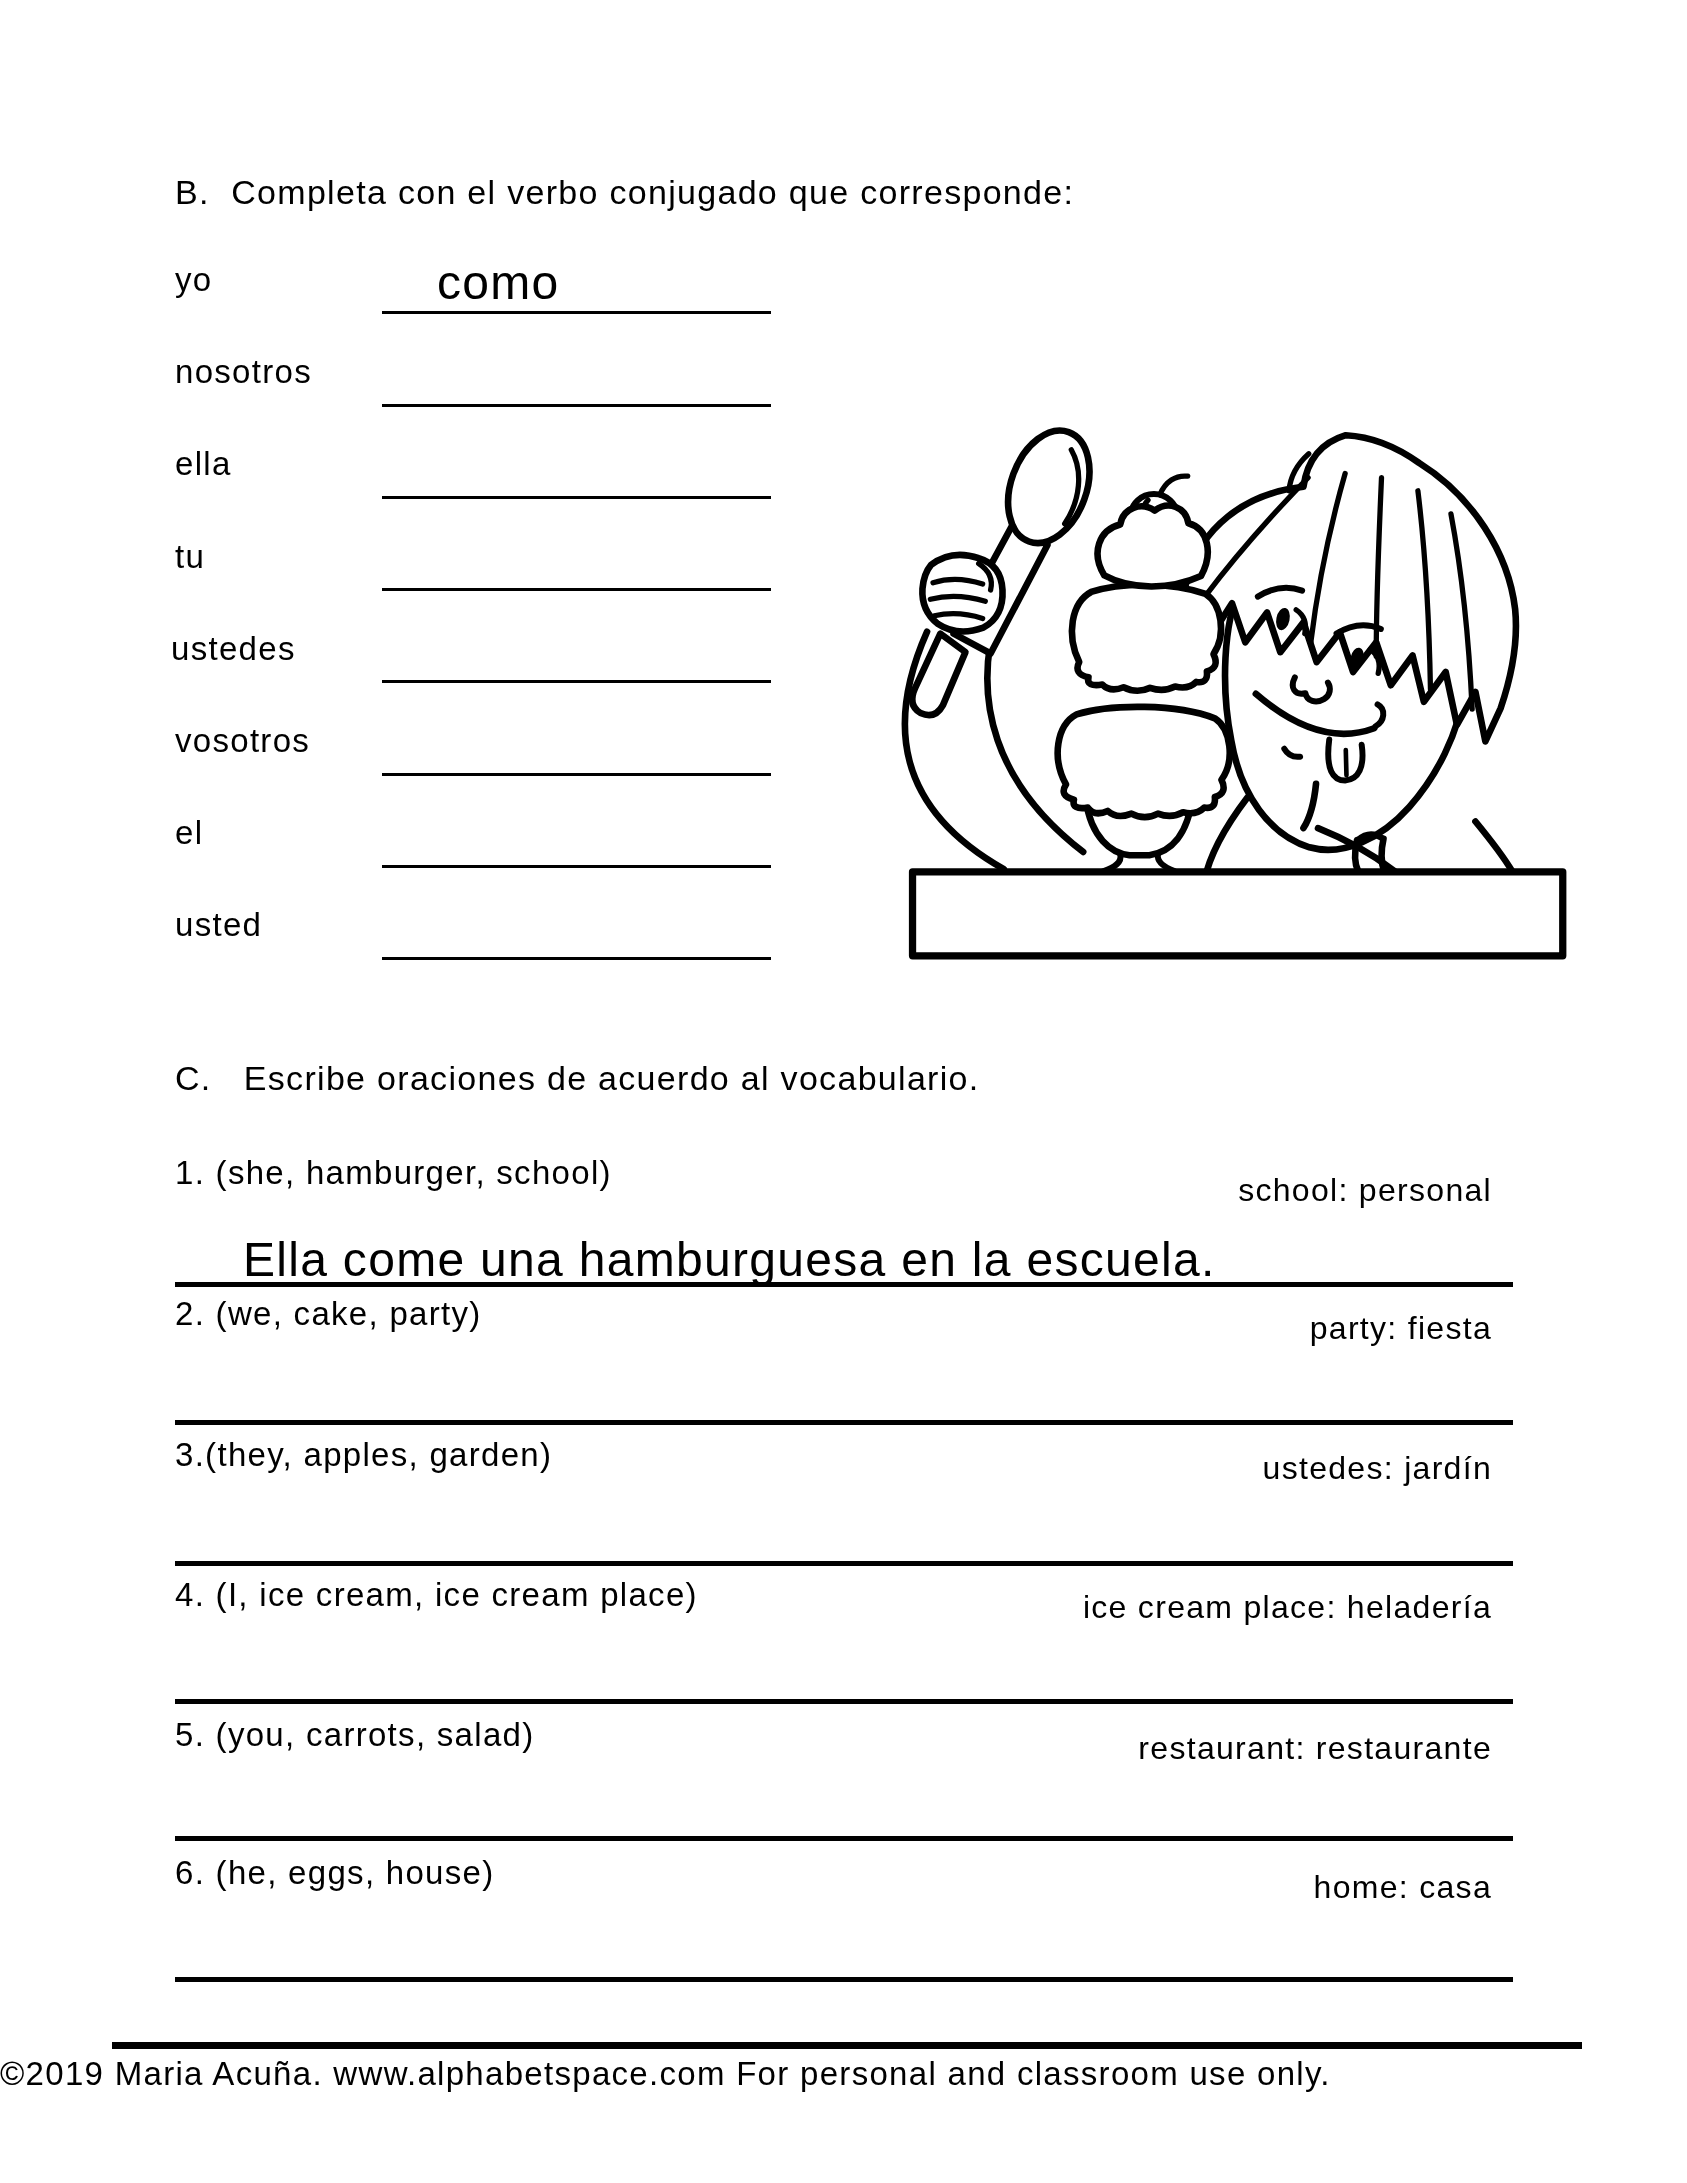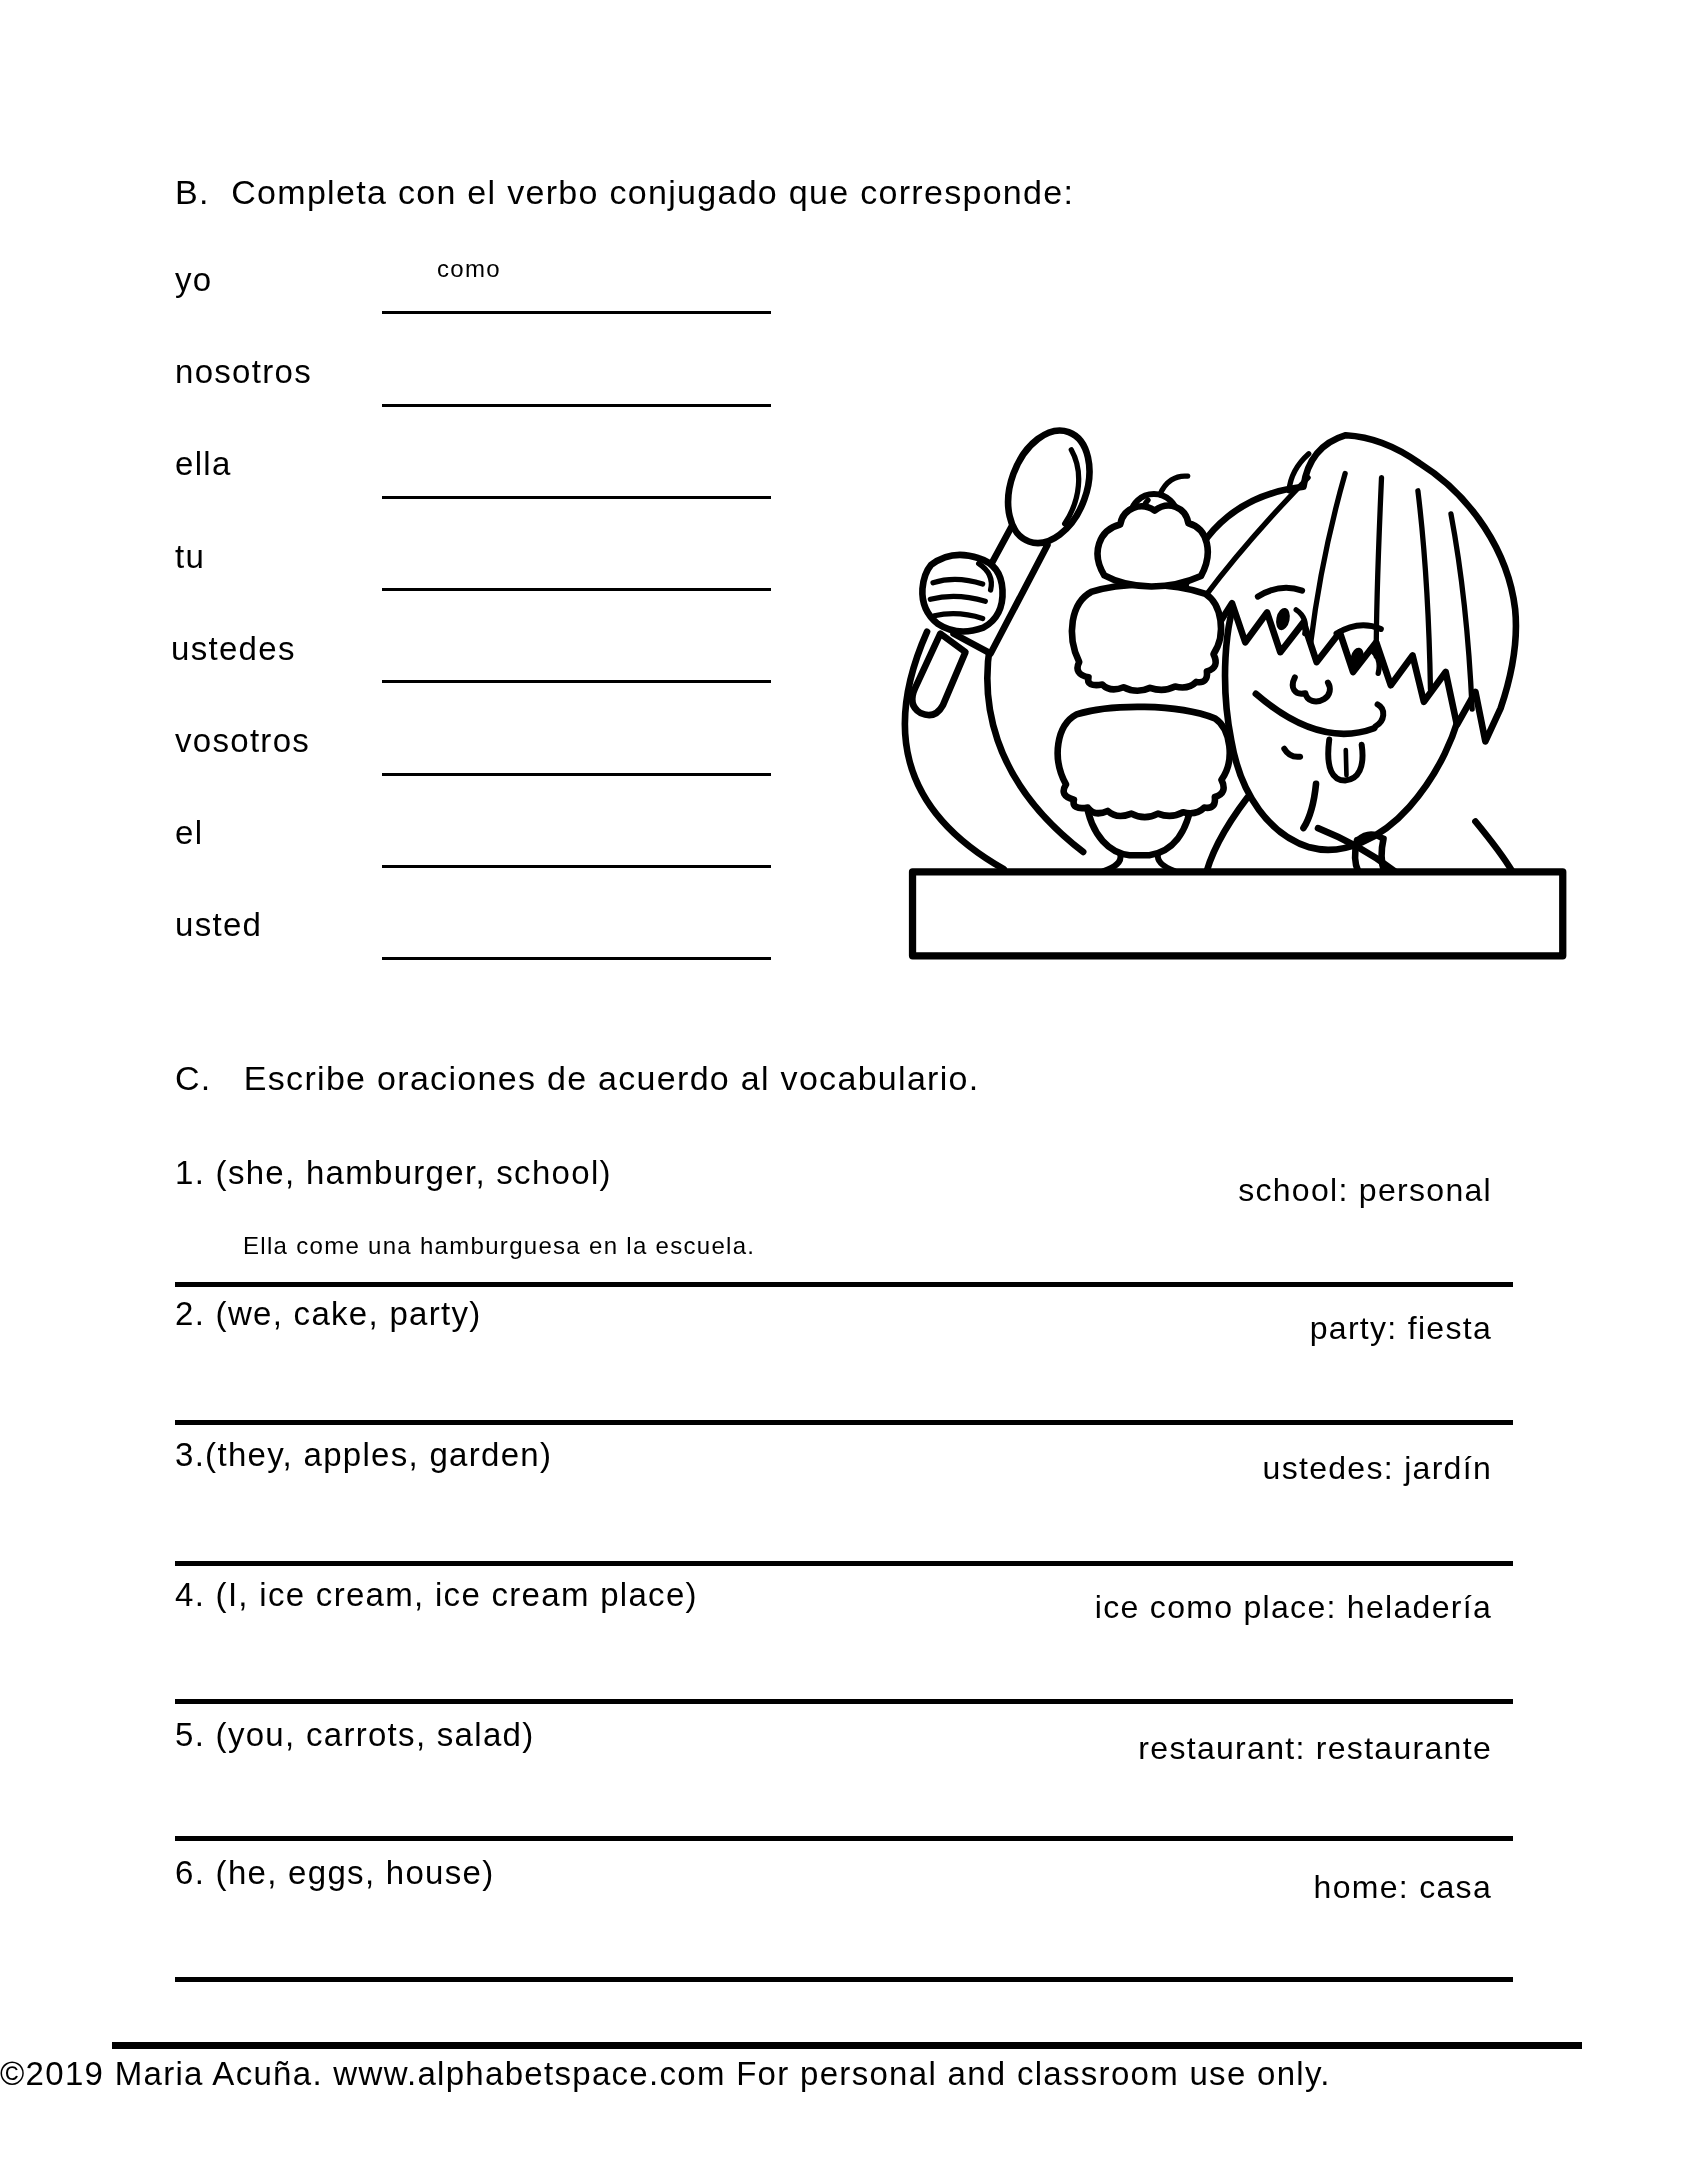--- a/index.html
+++ b/index.html
@@ -4,21 +4,21 @@
 <style>
   html,body{margin:0;padding:0;background:#888;}
   .page{
     position:relative;width:1687px;height:2183px;background:#ffffff;
     font-family:"Liberation Sans", sans-serif;color:#000;overflow:hidden;
     letter-spacing:1.3px;
   }
   .t{position:absolute;white-space:nowrap;}
   .h{font-size:34px;}
   .lbl{font-size:33px;}
-  .ans{font-size:24px;}
+  .ans{font-size:48px;}
   .hint{font-size:32px;text-align:right;}
   .line{position:absolute;background:#000;}
   .illus{position:absolute;left:853px;top:423px;width:721px;height:543px;}
   .footer-text{font-size:33px;text-align:left;}
 </style>
 </head>
 <body>
 
 <div class="page">
 
@@ -142,21 +142,21 @@
   </div>
 
   <div>
     <div class="t lbl" style="left:175px;top:1436px">3.(they, apples, garden)</div>
     <div class="t hint" style="left:761px;top:1450px;width:731px">ustedes: jardín</div>
     <div class="line" style="left:175px;top:1561px;width:1338px;height:4.6px"></div>
   </div>
 
   <div>
     <div class="t lbl" style="left:175px;top:1576px">4. (I, ice cream, ice cream place)</div>
-    <div class="t hint" style="left:761px;top:1589px;width:731px">ice como place: heladería</div>
+    <div class="t hint" style="left:761px;top:1589px;width:731px">ice cream place: heladería</div>
     <div class="line" style="left:175px;top:1699px;width:1338px;height:4.6px"></div>
   </div>
 
   <div>
     <div class="t lbl" style="left:175px;top:1716px">5. (you, carrots, salad)</div>
     <div class="t hint" style="left:761px;top:1730px;width:731px">restaurant: restaurante</div>
     <div class="line" style="left:175px;top:1836px;width:1338px;height:4.6px"></div>
   </div>
 
   <div>

